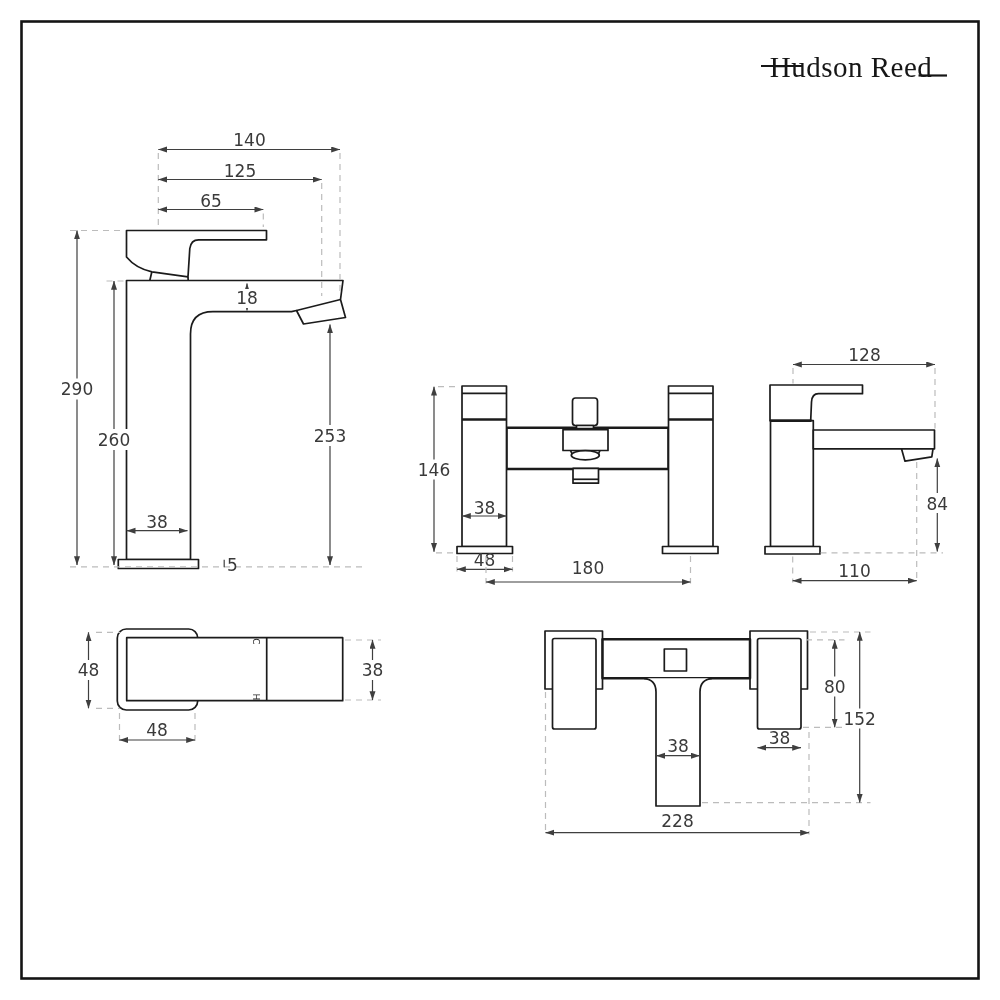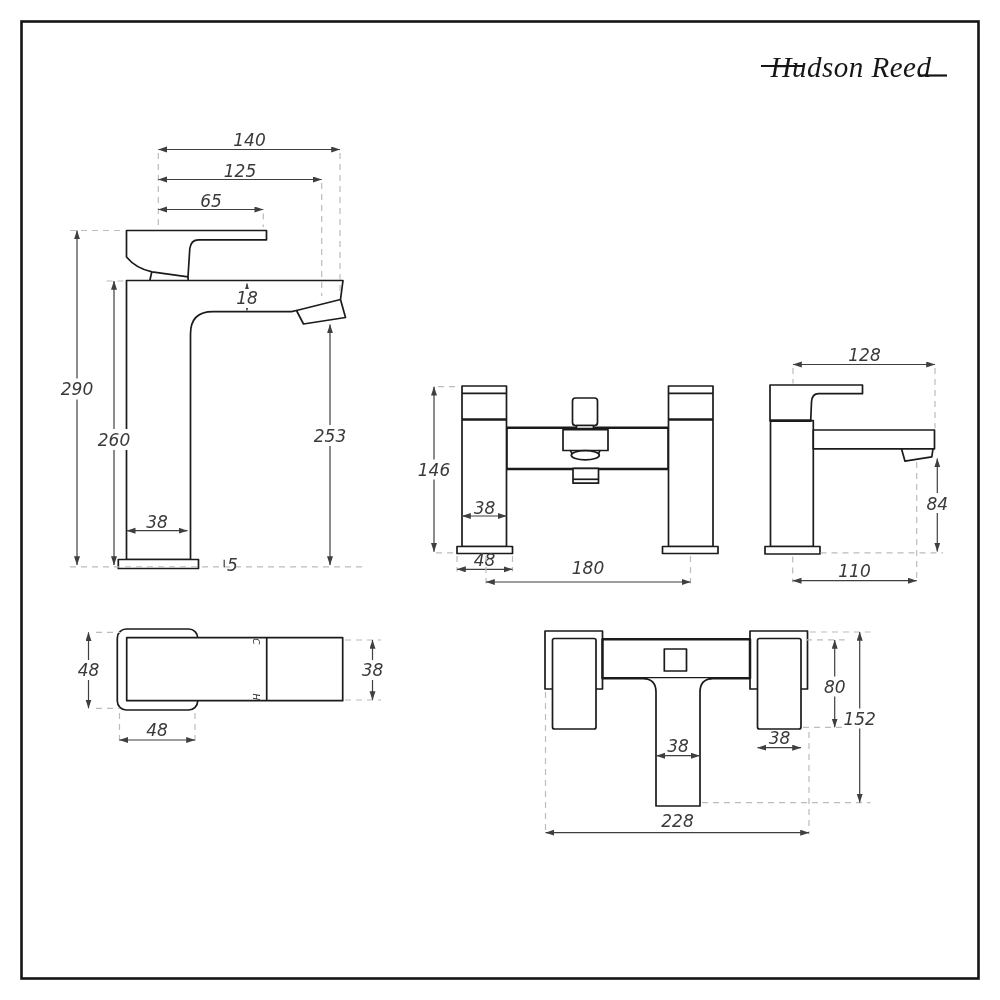--- a/index.html
+++ b/index.html
@@ -1,16 +1,16 @@
 <!DOCTYPE html>
 <html><head>
 <meta charset="utf-8">
 <style>
   html,body{margin:0;padding:0;background:#fff;}
-  .page{width:1000px;height:1000px;position:relative;background:#fff;font-style:italic;}
+  .page{width:1000px;height:1000px;position:relative;background:#fff;}
   svg{display:block;}
   svg text{font-family:"DejaVu Sans","Liberation Sans",sans-serif;font-size:17px;fill:#3a3a3a;text-anchor:middle;}
   text.logo-text{font-family:"Liberation Serif","DejaVu Serif",serif;font-size:29px;fill:#161616;letter-spacing:.5px;}
   text.tiny{font-size:9px;fill:#2a2a2a;}
   .ln{fill:#fff;stroke:#1b1b1b;stroke-width:1.7;stroke-linejoin:round;}
   .lnt{fill:#fff;stroke:#1b1b1b;stroke-width:2.5;stroke-linejoin:round;}
   .edge{fill:none;stroke:#1b1b1b;stroke-width:1.7;}
   .edget{fill:none;stroke:#1b1b1b;stroke-width:2.5;}
   .dim{fill:none;stroke:#3f3f3f;stroke-width:1.2;marker-start:url(#arr);marker-end:url(#arr);}
   .dime{fill:none;stroke:#3f3f3f;stroke-width:1.2;marker-end:url(#arr);}

